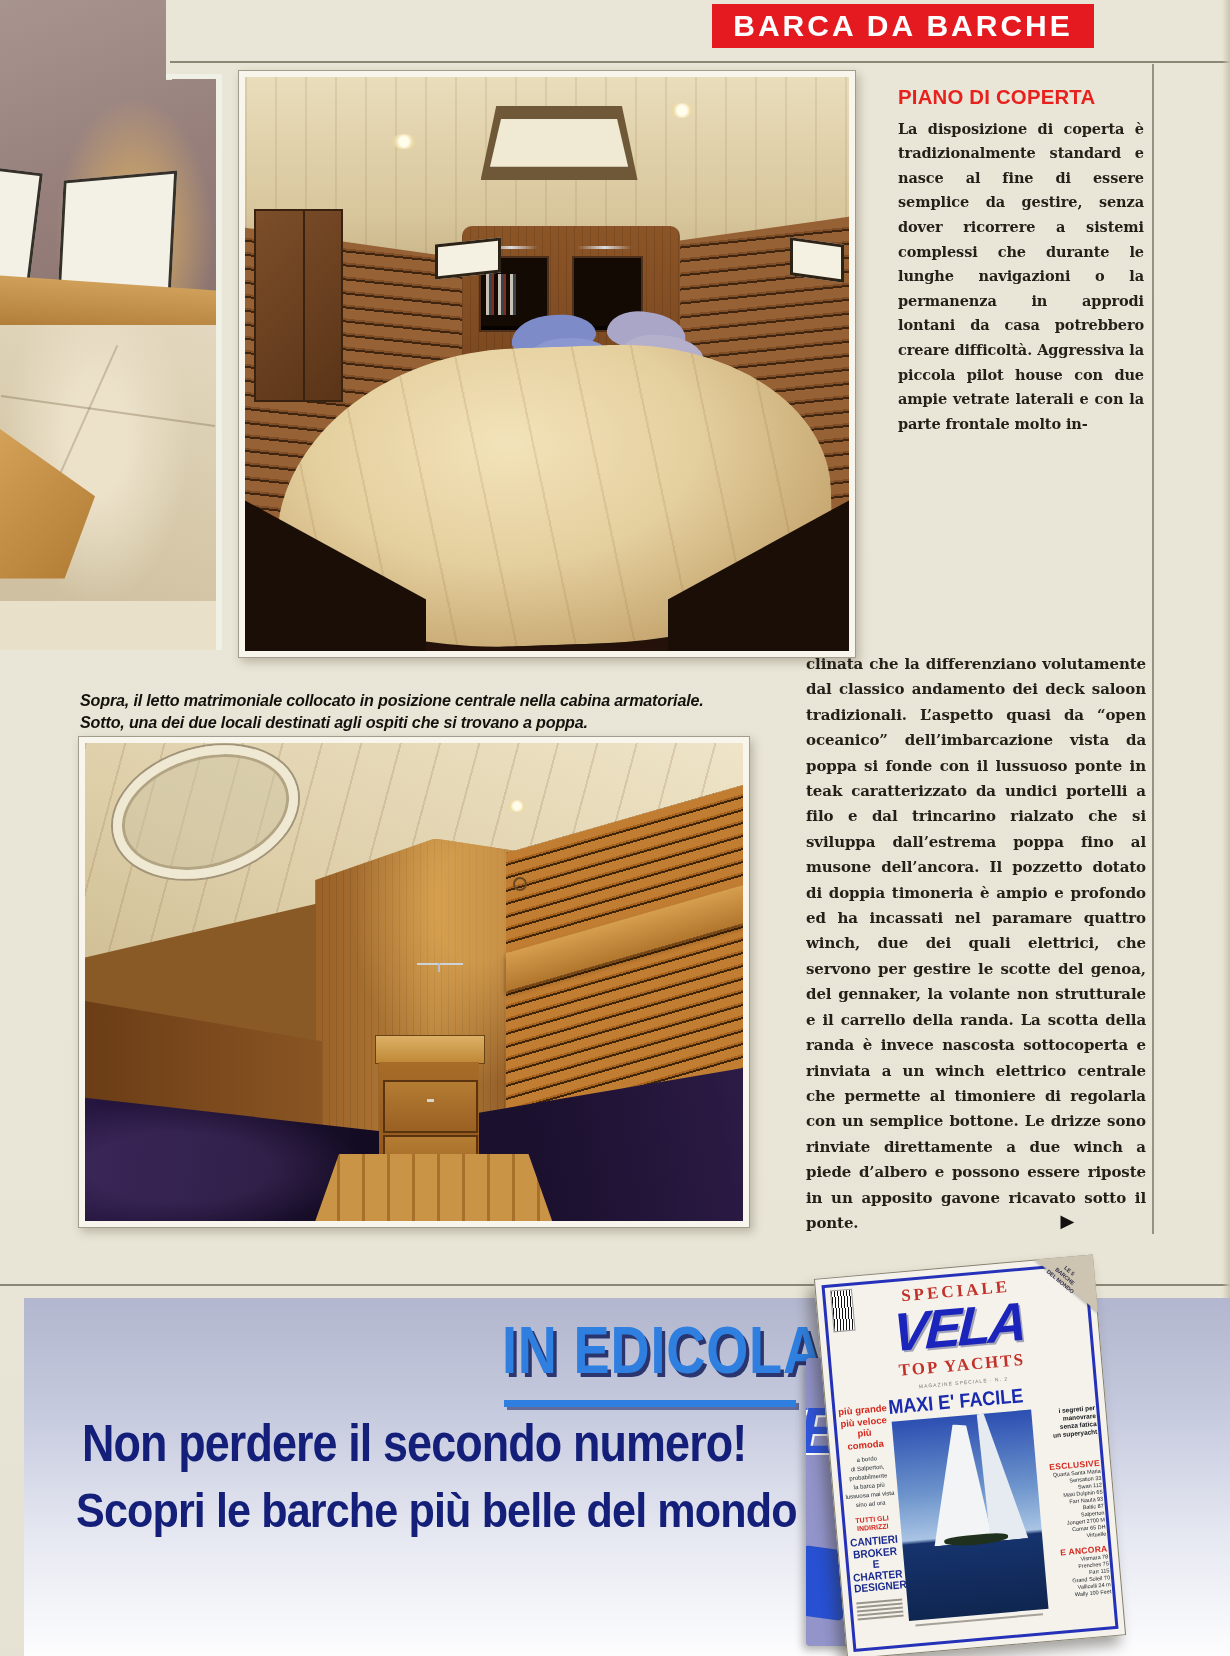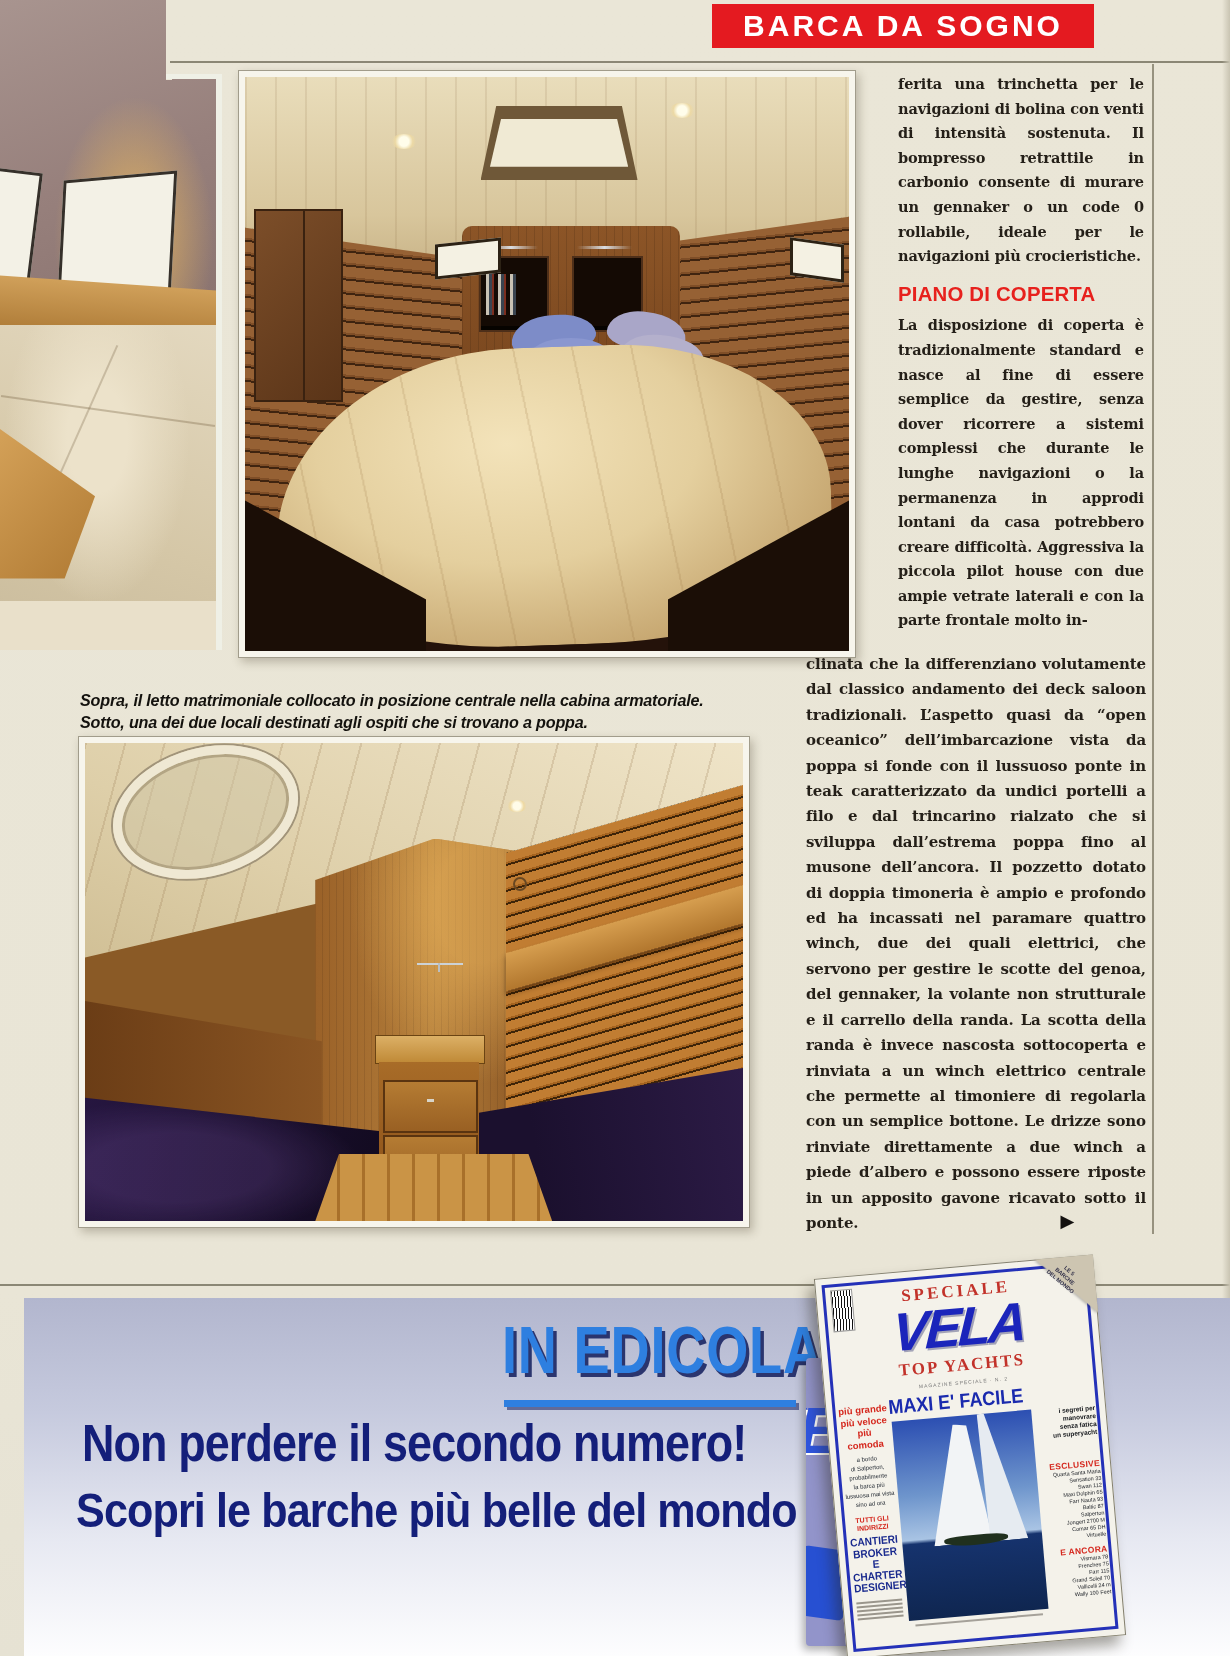--- a/index.html
+++ b/index.html
@@ -235,21 +235,21 @@
     <div class="cush"></div>
     <div class="seam1"></div>
     <div class="seam2"></div>
     <div class="woodcorner"></div>
     <div class="btm"></div>
   </div>
   <div class="abs p0-gapA"></div>
   <div class="abs p0-gapB"></div>
   <div class="abs p0-gapC"></div>
 
-  <div class="abs banner">BARCA DA SOGNO</div>
+  <div class="abs banner">BARCA DA BARCHE</div>
 
   <div class="abs rule-top"></div>
   <div class="abs vrule"></div>
   <div class="abs rule-bottom"></div>
   <div class="abs edge-shade"></div>
 
   <div class="abs frame f1">
     <div class="ph p1">
       <div class="ceiling"></div>
       <div class="sky-out">
@@ -275,21 +275,20 @@
       <div class="pill" style="left:46%;top:45.5%;width:15%;height:7.5%;background:#8a97d0;transform:rotate(-4deg);"></div>
       <div class="pill" style="left:60%;top:41%;width:13%;height:6.8%;background:#a9a6c8;transform:rotate(6deg);"></div>
       <div class="pill" style="left:62%;top:45%;width:14%;height:7%;background:#b4b0cc;transform:rotate(3deg);"></div>
       <div class="bed"></div>
       <div class="floorL"></div>
       <div class="floorR"></div>
     </div>
   </div>
 
   <div class="abs serif narrowcol">
-    <span>ferita una trinchetta per le navigazioni di bolina con venti di intensità sostenuta. Il bompresso retrattile in carbonio consente di murare un gennaker o un code 0 rollabile, ideale per le navigazioni più crocieristiche.</span>
     <div class="heading-red">PIANO DI COPERTA</div>
     <span>La disposizione di coperta è tradizionalmente standard e nasce al fine di essere semplice da gestire, senza dover ricorrere a sistemi complessi che durante le lunghe navigazioni o la permanenza in approdi lontani da casa potrebbero creare difficoltà. Aggressiva la piccola pilot house con due ampie vetrate laterali e con la parte frontale molto in-</span>
   </div>
 
   <div class="abs caption">
     <div>Sopra, il letto matrimoniale collocato in posizione centrale nella cabina armatoriale.</div>
     <div>Sotto, una dei due locali destinati agli ospiti che si trovano a poppa.</div>
   </div>
 
   <div class="abs frame f2">

